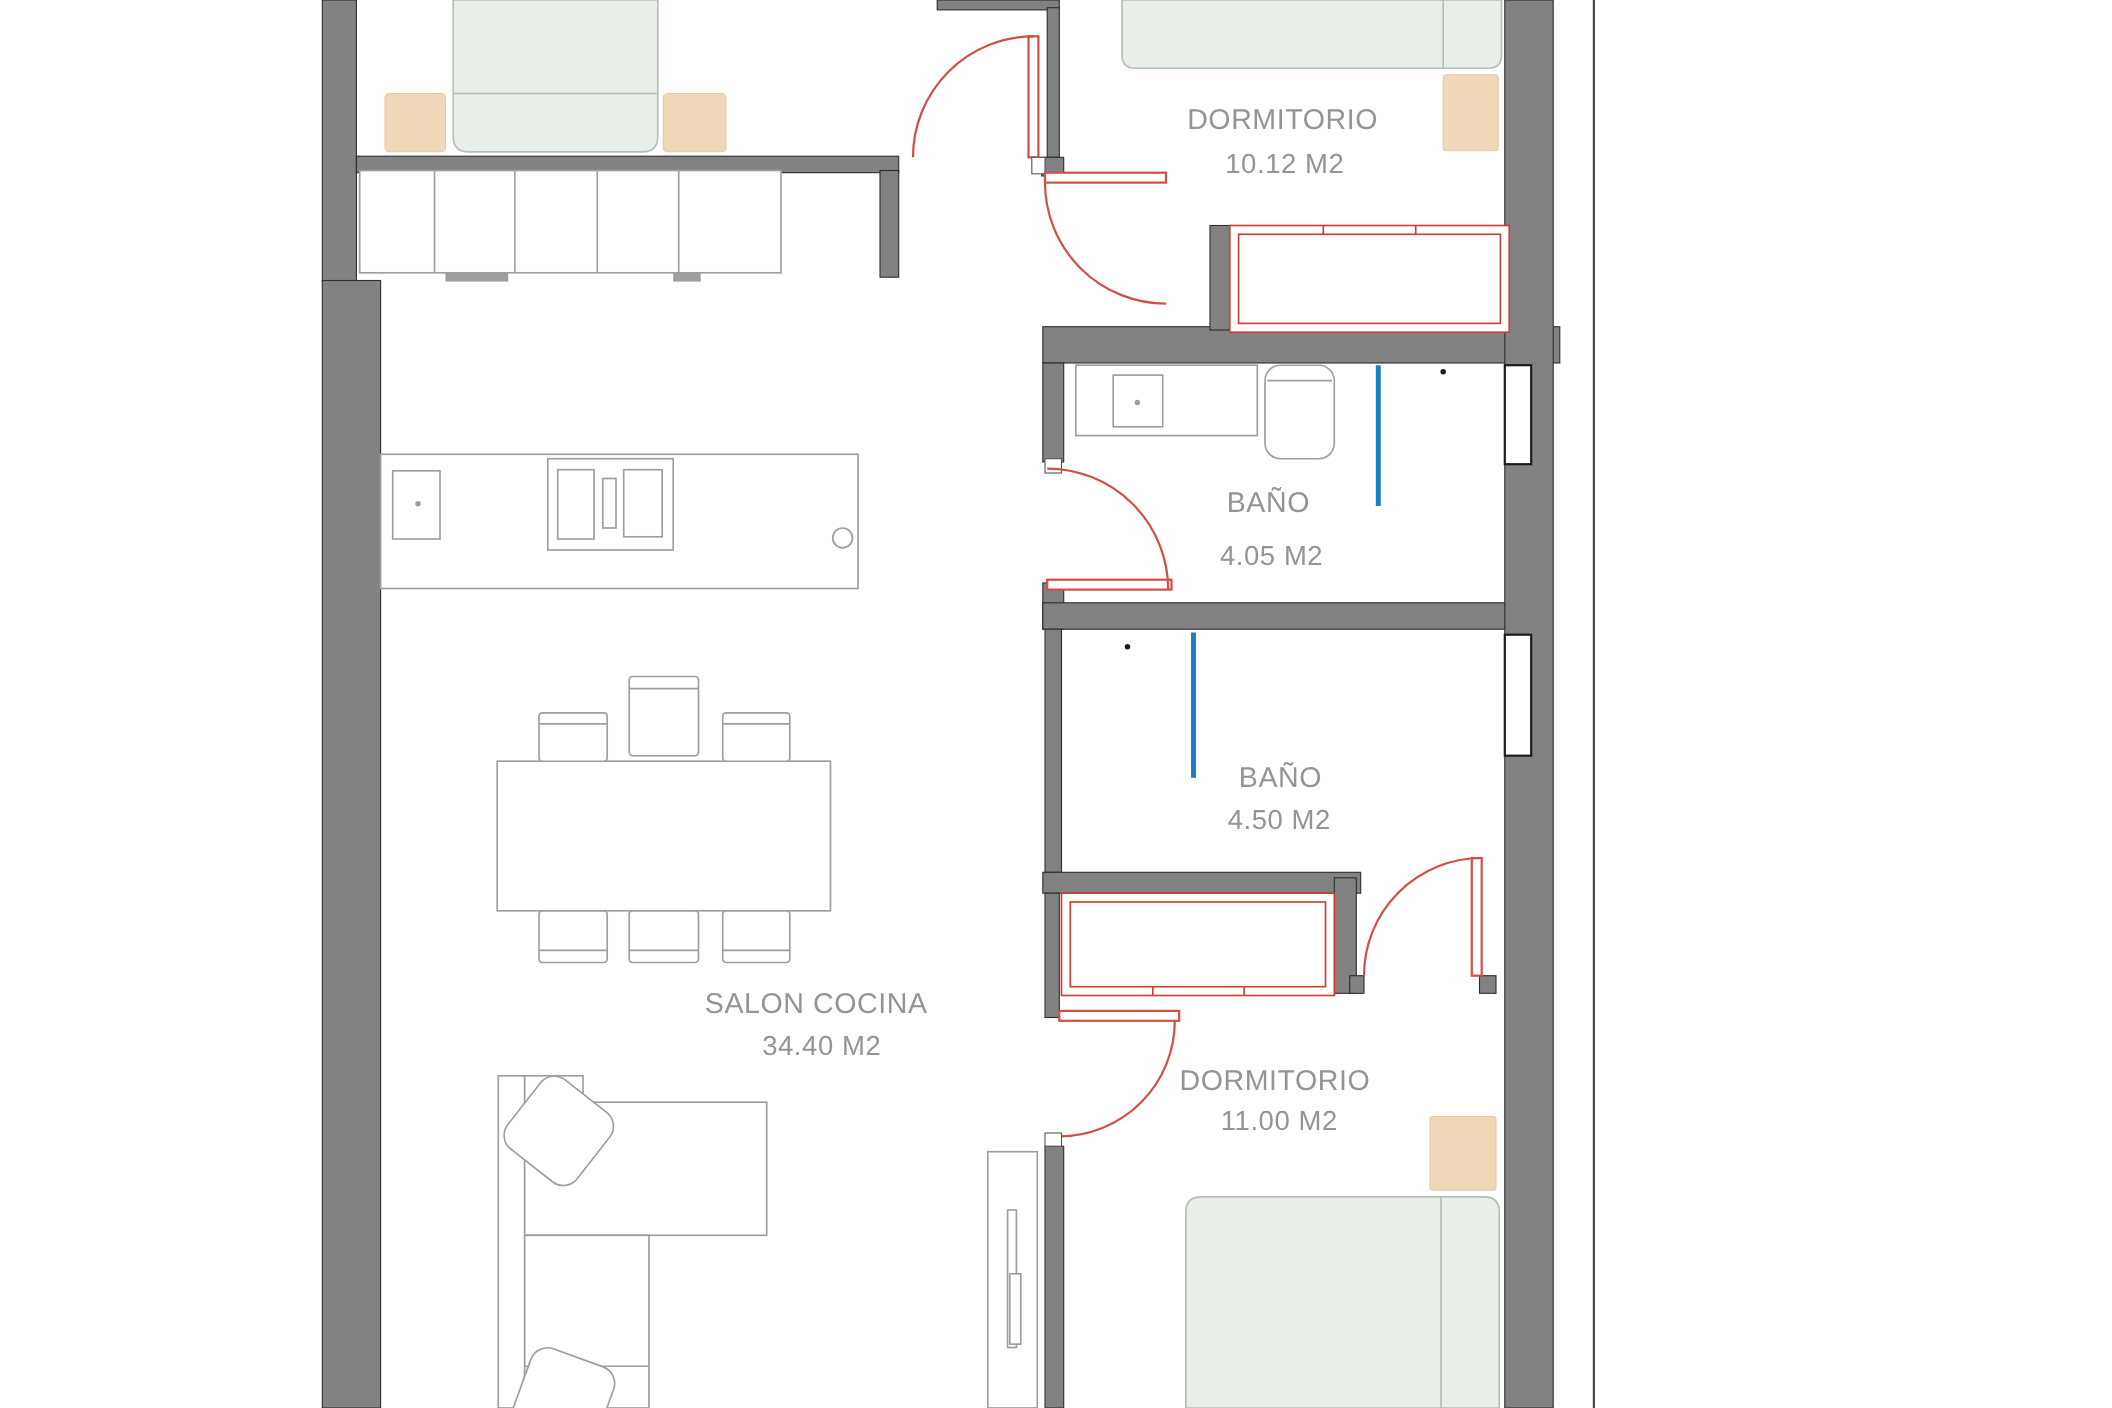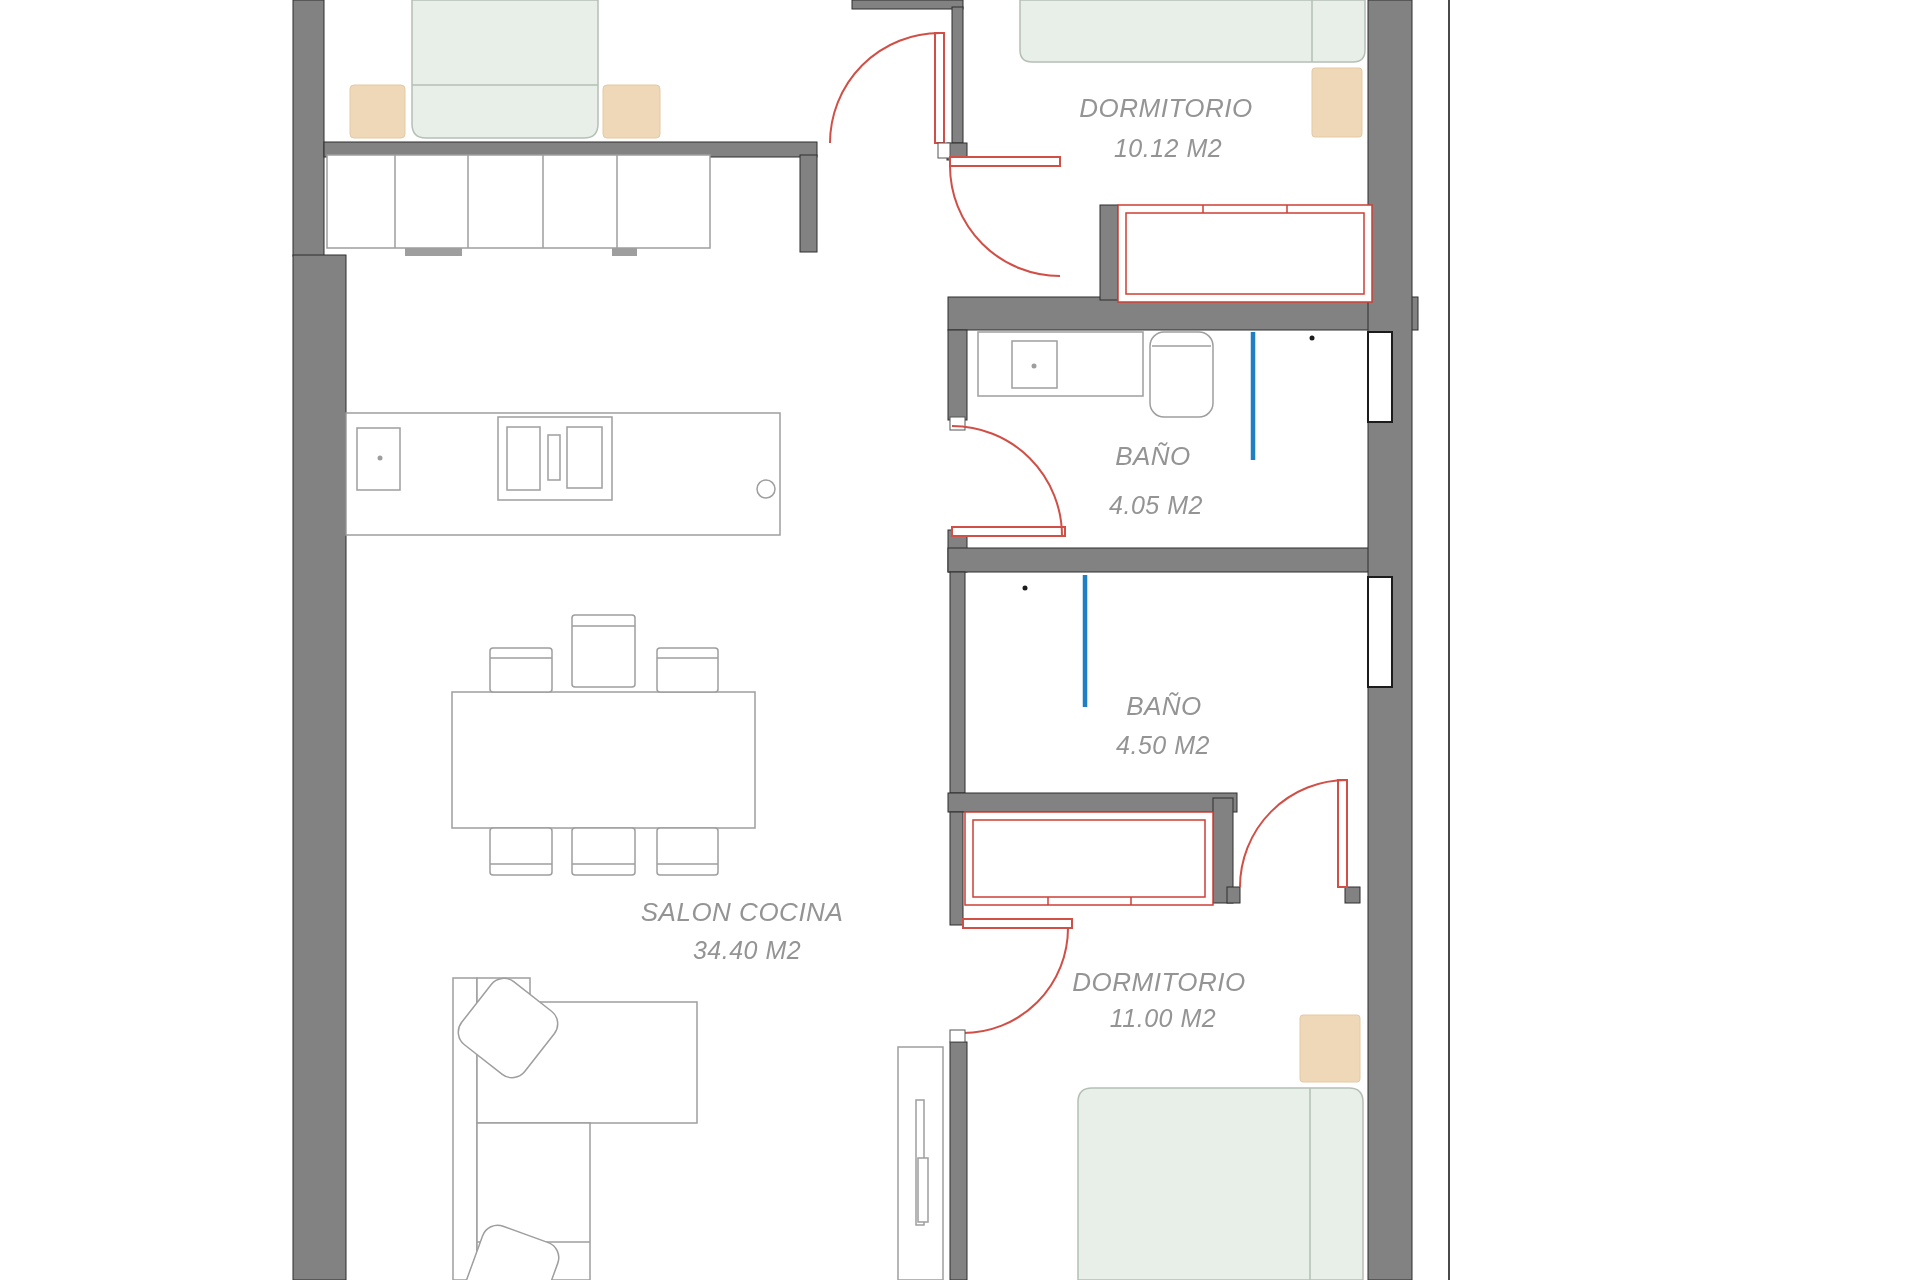--- a/index.html
+++ b/index.html
@@ -1,17 +1,17 @@
 <!DOCTYPE html>
 <html><head>
 <meta charset="utf-8">
 <style>
   html,body{margin:0;padding:0;background:#ffffff;}
   .stage{width:1920px;height:1280px;position:relative;background:#ffffff;overflow:hidden;
-         font-family:"Liberation Sans", sans-serif;font-style:italic;}
+         font-family:"Liberation Sans", sans-serif;}
   svg{display:block;}
   .wall{fill:#828282;stroke:#2e2e2e;stroke-width:1;}
   .jamb{fill:#ffffff;stroke:#555555;stroke-width:1;}
   .furn{fill:#ffffff;stroke:#9e9e9e;stroke-width:1.5;}
   .furnline{fill:none;stroke:#9e9e9e;stroke-width:1.5;}
   .furnfill{fill:#9e9e9e;stroke:none;}
   .bed{fill:#e7efe8;stroke:#b5bfb6;stroke-width:1.5;}
   .bedline{fill:none;stroke:#b5bfb6;stroke-width:1.5;}
   .nstand{fill:#efd8b8;stroke:#e6c9a4;stroke-width:1;}
   .ward{fill:#ffffff;stroke:#cf3e36;stroke-width:1.5;}

